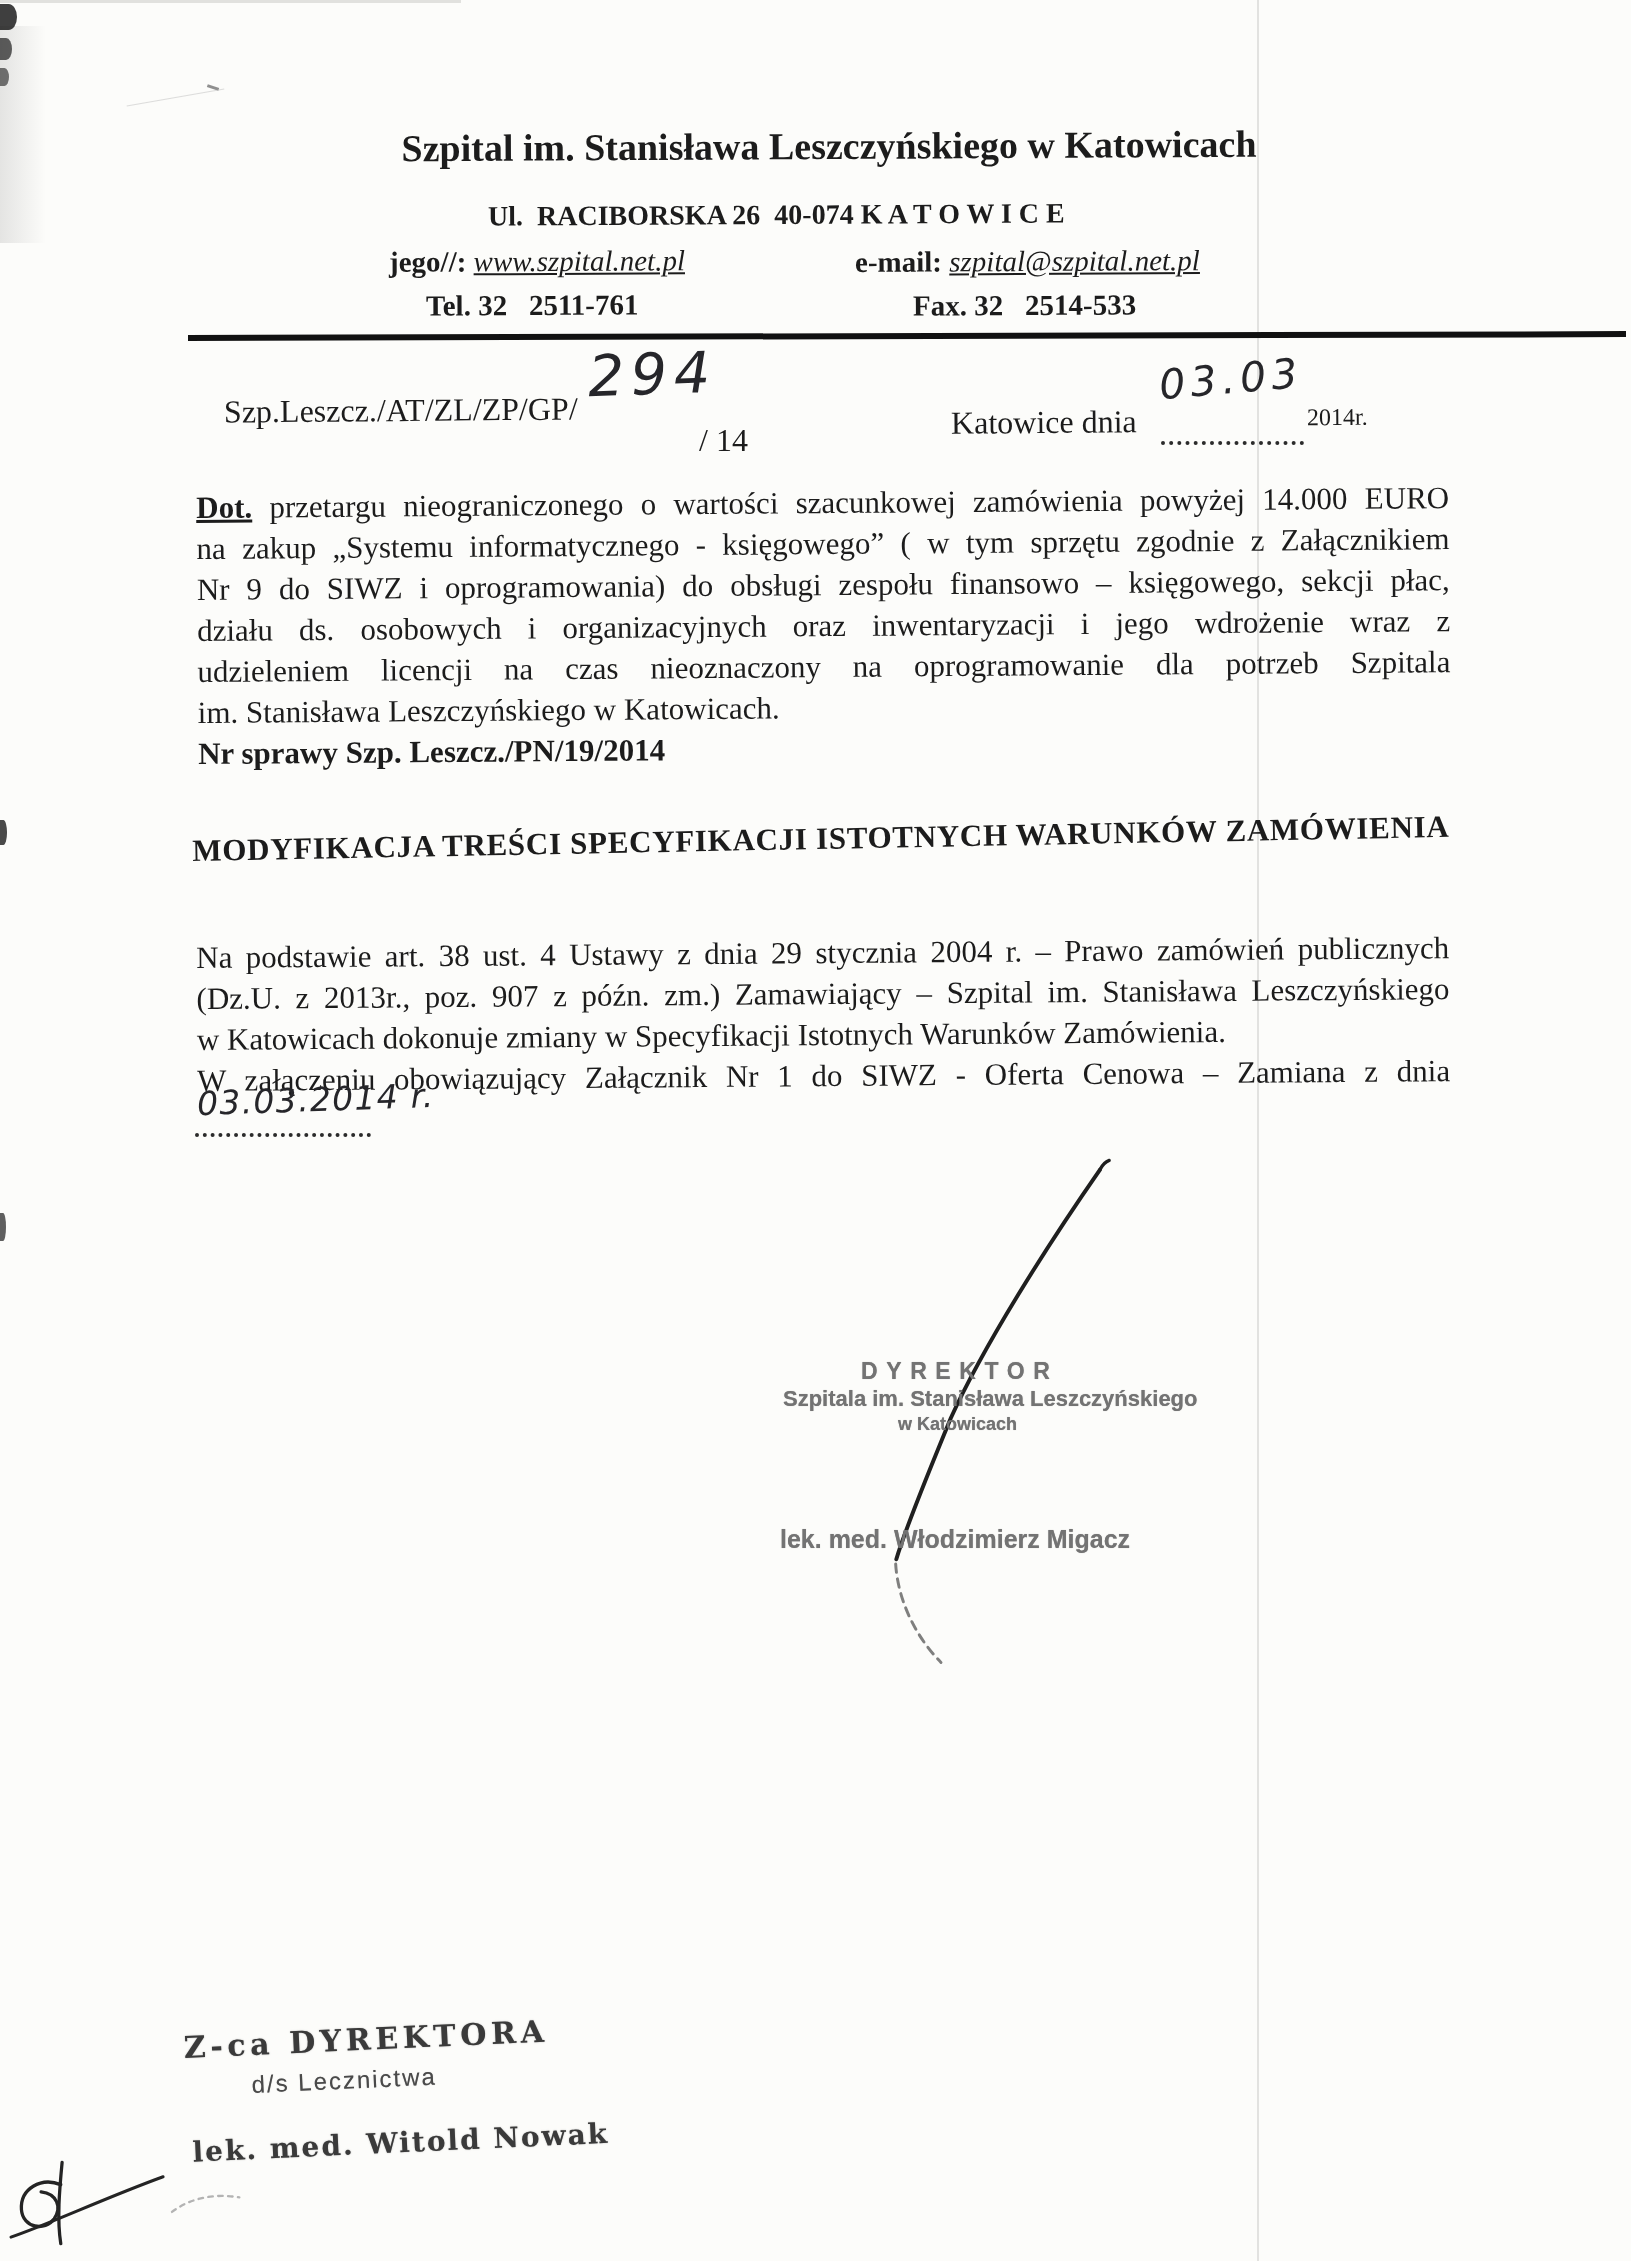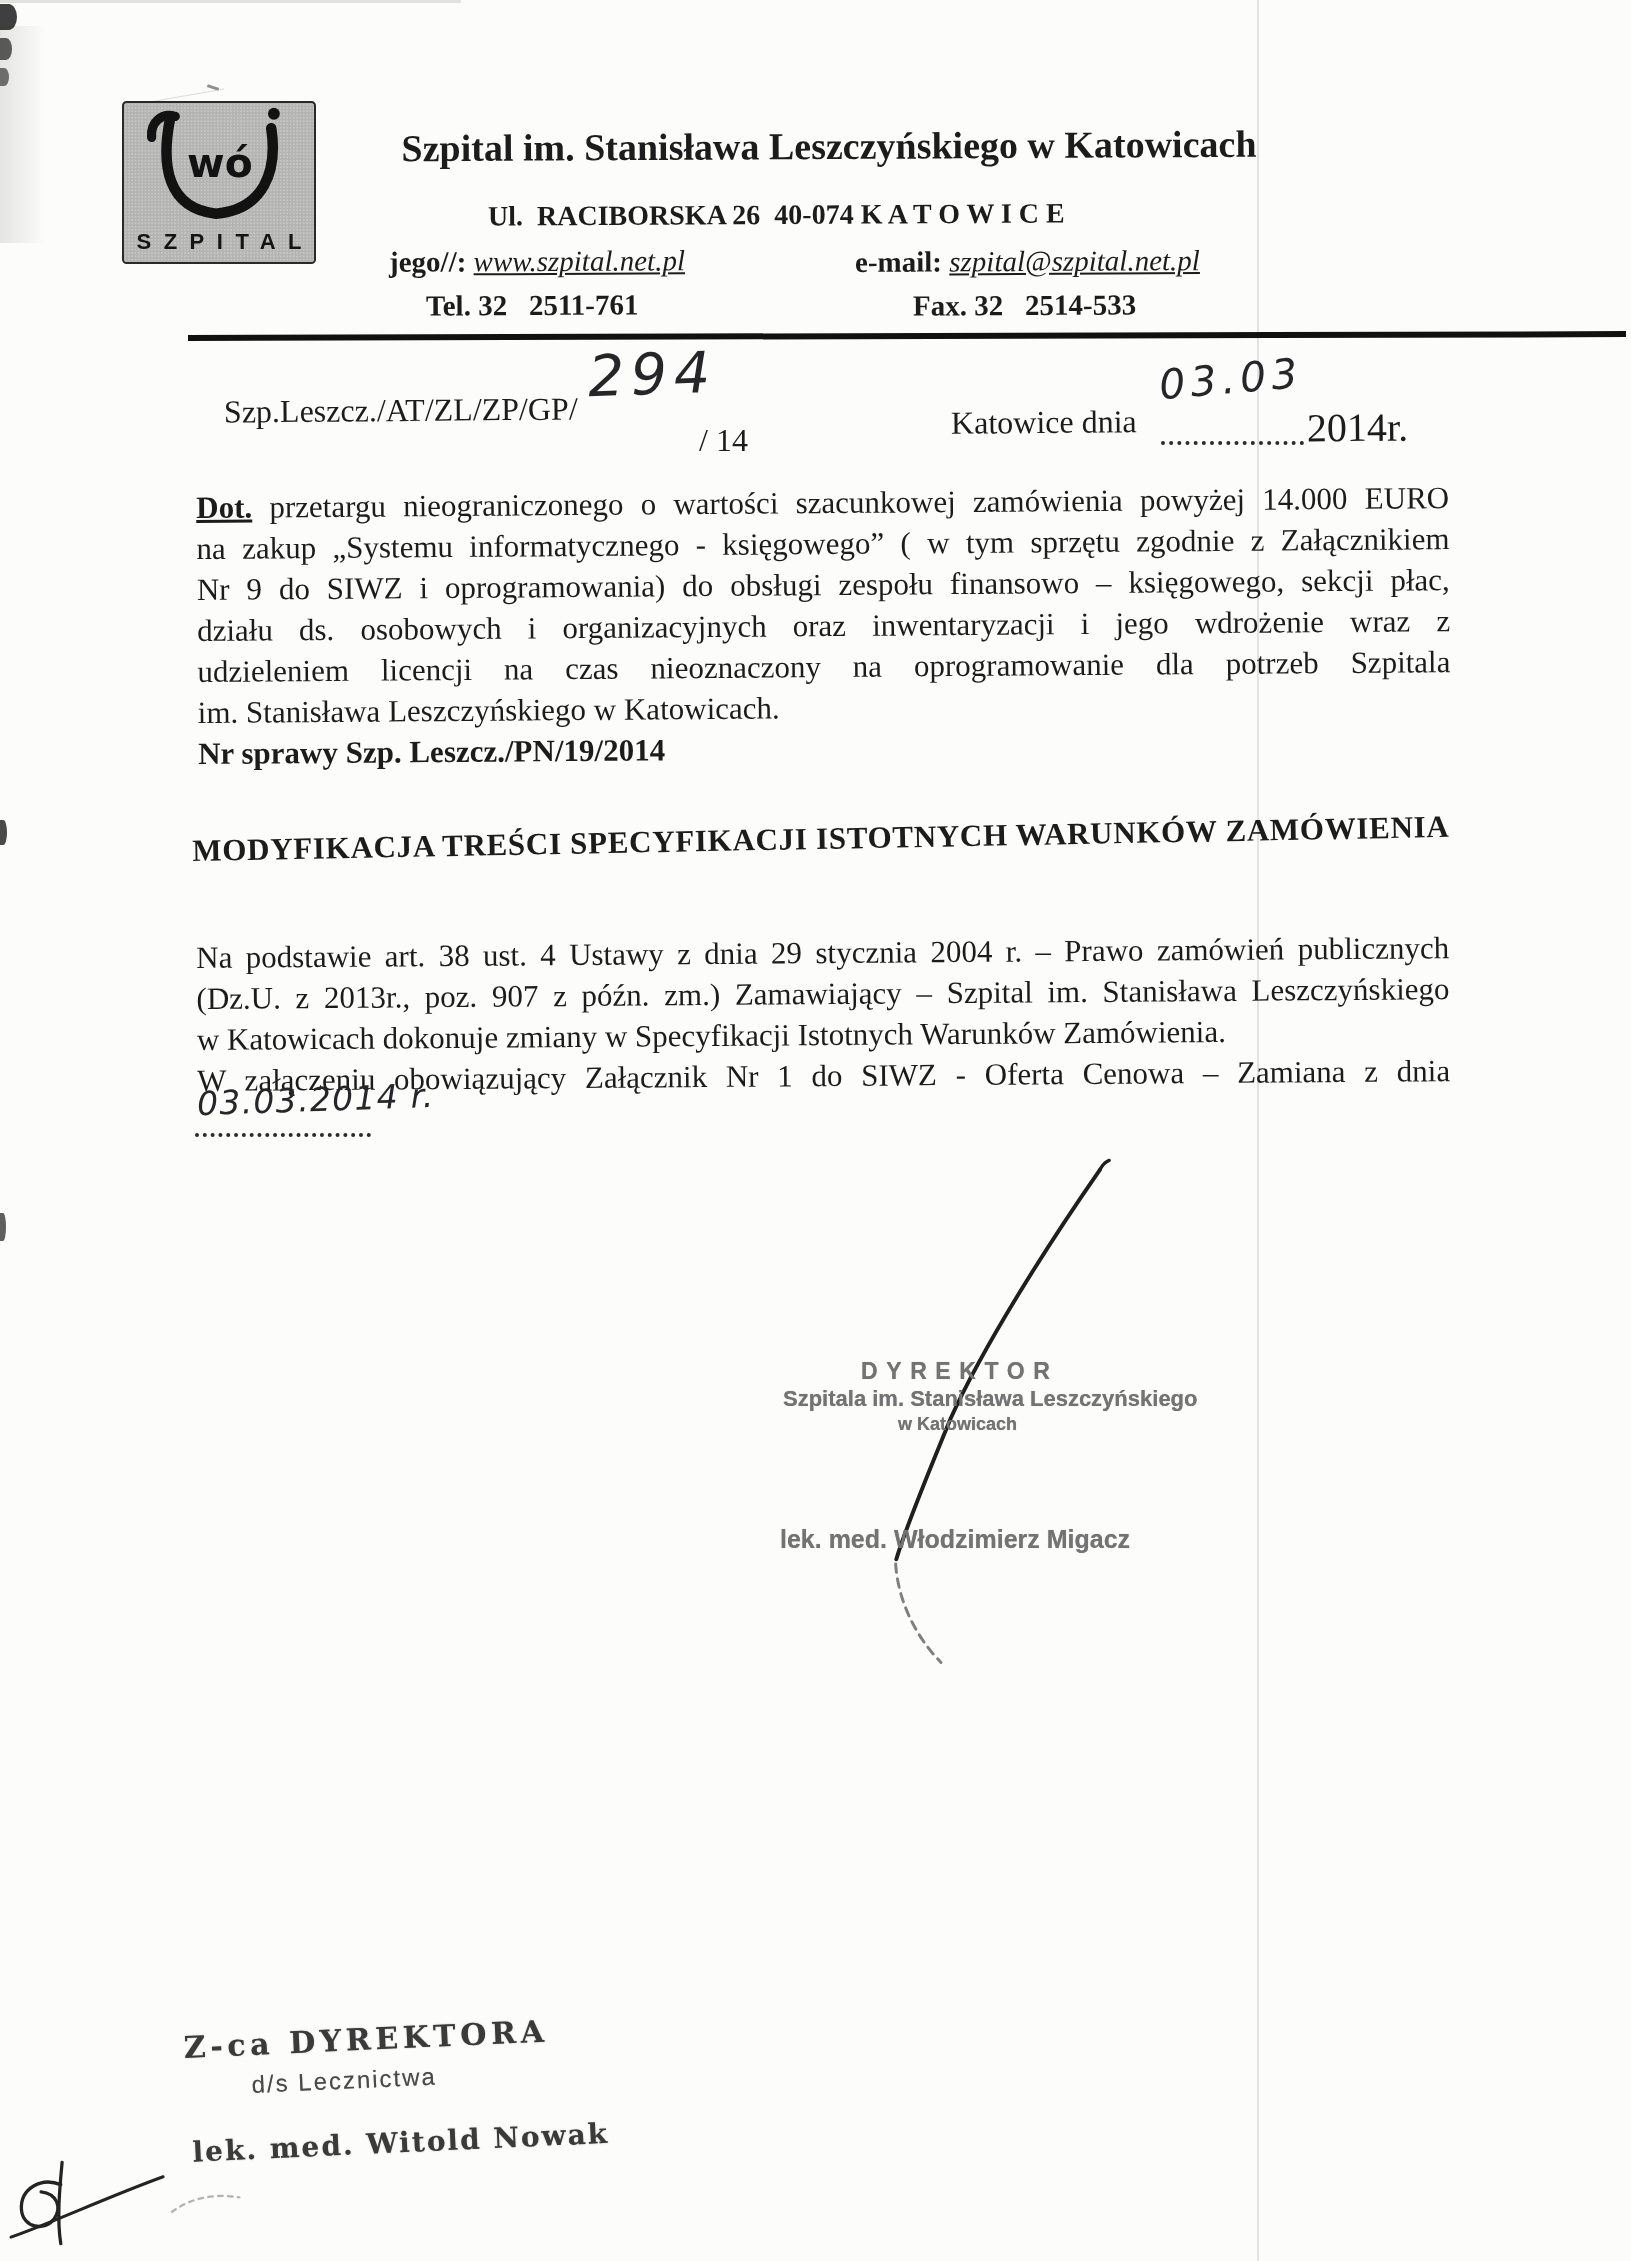--- a/index.html
+++ b/index.html
@@ -33,21 +33,21 @@
   .logo-strip{position:absolute;left:0;right:0;bottom:6.6px;text-align:center;
         font-family:"Liberation Sans", sans-serif;font-weight:bold;font-size:22px;letter-spacing:12.5px;color:#141414;text-indent:12.5px;}
 
   
   .ref-prefix{left:224px;top:392px;font-size:32px;transform:rotate(-0.5deg);}
   .ref-hand{left:588px;top:341px;font-size:57px;transform:rotate(-2deg);letter-spacing:6.6px;}
   .ref-suffix{left:699px;top:392px;font-size:32px;margin-top:30px;}
   .place-label{left:951px;top:404px;font-size:32px;transform:rotate(-0.5deg);}
   .date-hand{left:1159px;top:355px;font-size:41px;letter-spacing:5.3px;transform:rotate(-5deg);}
   .dots-1{left:1161px;top:434px;width:143px;height:6.6px;border-bottom:4.6px dotted #2b2b2b;}
-  .year-suffix{left:1307px;top:404px;font-size:40px;transform:rotate(-0.5deg);}
+  .year-suffix{left:1307px;top:404px;font-size:24px;transform:rotate(-0.5deg);}
 
   .hand{font-family:"DejaVu Sans", sans-serif;font-style:italic;color:#26262a;}
 
   
   .body-block{left:196px;width:1253px;font-size:31px;line-height:41px;transform:rotate(-0.45deg);transform-origin:left top;}
   .p1{top:487px;}
   .p2{top:937px;}
   .line{text-align:justify;}
   .line.j{text-align-last:justify;}
   .heading{left:192px;top:833px;width:1243px;font-size:31px;font-weight:bold;letter-spacing:0.7px;transform:rotate(-1.1deg);transform-origin:left top;white-space:nowrap;}
@@ -89,29 +89,20 @@
   <div class="abs corner-wash"></div>
   <div class="abs edge-mark m1"></div>
   <div class="abs edge-mark m2"></div>
   <div class="abs edge-mark m3"></div>
   <div class="abs edge-mark m4"></div>
   <div class="abs edge-mark m5"></div>
   <div class="abs v-streak"></div>
   <div class="abs logo-dash"></div>
   <div class="abs diag-faint"></div>
 
-  <div class="abs logo">
-    <svg width="190" height="132" viewBox="0 0 289 200">
-      <path d="M 42,52 C 40,28 58,14 78,20" fill="none" stroke="#121212" stroke-width="14" stroke-linecap="round"></path>
-      <path d="M 70,24 C 56,95 66,160 140,168 C 212,162 234,104 224,38" fill="none" stroke="#121212" stroke-width="16" stroke-linecap="round"></path>
-      <circle cx="228" cy="16" r="9" fill="#121212"></circle>
-      <text x="96" y="112" font-family="DejaVu Sans, sans-serif" font-weight="bold" font-size="62" fill="#121212">wó</text>
-    </svg>
-    <div class="logo-strip">SZPITAL</div>
-  </div>
 
   <div class="abs doc-title">Szpital im. Stanisława Leszczyńskiego w Katowicach</div>
   <div class="abs doc-addr pre">Ul.  RACIBORSKA 26  40-074 K A T O W I C E</div>
   <div class="abs web-row"><span class="b pre">jego//: </span><span class="i u">www.szpital.net.pl</span></div>
   <div class="abs email-row"><span class="b pre">e-mail: </span><span class="i u">szpital@szpital.net.pl</span></div>
   <div class="abs tel-row pre">Tel. 32   2511-761</div>
   <div class="abs fax-row pre">Fax. 32   2514-533</div>
   <div class="abs rule"></div>
 
   <div class="abs ref-prefix">Szp.Leszcz./AT/ZL/ZP/GP/</div>

